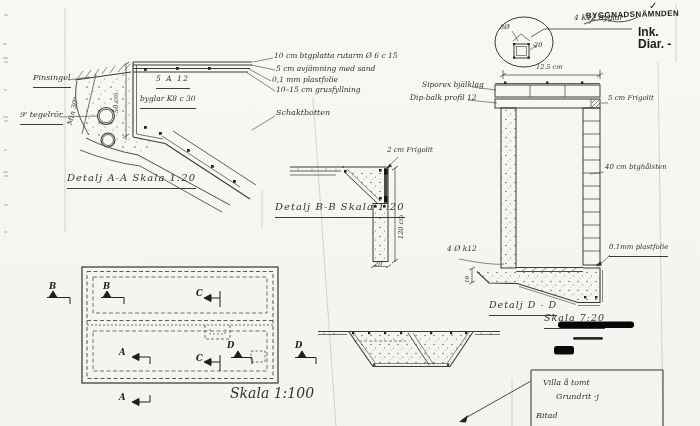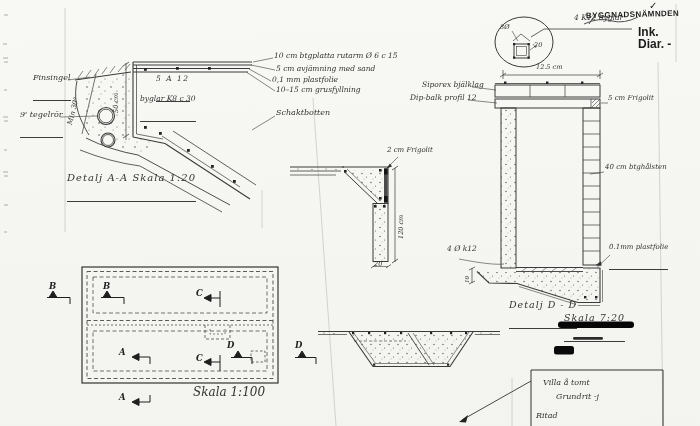--- a/index.html
+++ b/index.html
@@ -8,24 +8,24 @@
     background:linear-gradient(178deg,#f8f8f5 0%,#f5f5f1 55%,#f3f3ef 100%);
     font-family:"DejaVu Serif",serif;color:#2e2e2e;
   }
   .sheet svg{position:absolute;left:0;top:0;}
   .txt{position:absolute;white-space:nowrap;line-height:1;font-style:italic;color:#333;}
   .hw55{font-size:5.5px;}
   .hw65{font-size:6.5px;}
   .hw7{font-size:7px;}
   .hw75{font-size:7.5px;}
   .hw8{font-size:8px;}
-  .hw85{font-size:12px;}
+  .hw85{font-size:14px;margin-left:37px;}
   .cap{font-size:10px;letter-spacing:1px;}
-  .cap9{font-size:9.5px;letter-spacing:1px;margin-left:20px;}
-  .u{border-bottom:1px solid #3c3c3c;padding-bottom:18px;}
+  .cap9{font-size:9.5px;letter-spacing:1px;}
+  .u{border-bottom:1px solid #3c3c3c;padding-bottom:5px;}
   .rot{transform:rotate(-90deg);transform-origin:0 0;}
   .rotslope{transform:rotate(-76deg);transform-origin:0 0;}
   .mark{font-size:8.5px;font-style:italic;font-weight:bold;color:#222;}
   .stamp{font-family:"Liberation Sans",sans-serif;font-weight:bold;color:#1b1b1b;font-style:normal;}
   .stamp-title{font-size:8px;letter-spacing:.4px;transform:rotate(-1.5deg);}
   .stamp-small{font-size:12px;padding-left:48px;}
   .check{font-size:10px;font-style:normal;color:#222;}
 </style>
 </head>
 <body>
@@ -267,20 +267,21 @@
 
   <span class="txt hw75" style="left:274px;top:52px">10 cm btgplatta  rutarm Ø 6  c 15</span>
   <span class="txt hw75" style="left:276px;top:65px">5 cm  avjämning  med  sand</span>
   <span class="txt hw75" style="left:272px;top:76px">0,1 mm  plastfolie</span>
   <span class="txt hw75" style="left:276px;top:86px">10–15 cm  grusfyllning</span>
   <span class="txt hw8" style="left:276px;top:109px">Schaktbotten</span>
 
   <span class="txt hw7" style="left:387px;top:147px">2 cm Frigolit</span>
   <span class="txt hw65 rot" style="left:398px;top:239px">120 cm</span>
   <span class="txt hw65" style="left:374px;top:261px">20</span>
+  <span class="txt cap u" style="left:275px;top:202px">Detalj  B-B   Skala 1:20</span>
 
 
   <span class="txt hw75" style="left:422px;top:81px">Siporex  bjälklag</span>
   <span class="txt hw75" style="left:410px;top:94px">Dip-balk  profil 12</span>
   <span class="txt hw7" style="left:608px;top:95px">5 cm Frigolit</span>
   <span class="txt hw7" style="left:605px;top:164px">40 cm  btghålsten</span>
   <span class="txt hw7 u" style="left:609px;top:244px">0.1mm plastfolie</span>
   <span class="txt hw75" style="left:447px;top:245px">4 Ø k12</span>
   <span class="txt hw55 rot" style="left:465px;top:283px">10</span>
   <span class="txt cap9 u" style="left:489px;top:300px">Detalj  D - D</span>

